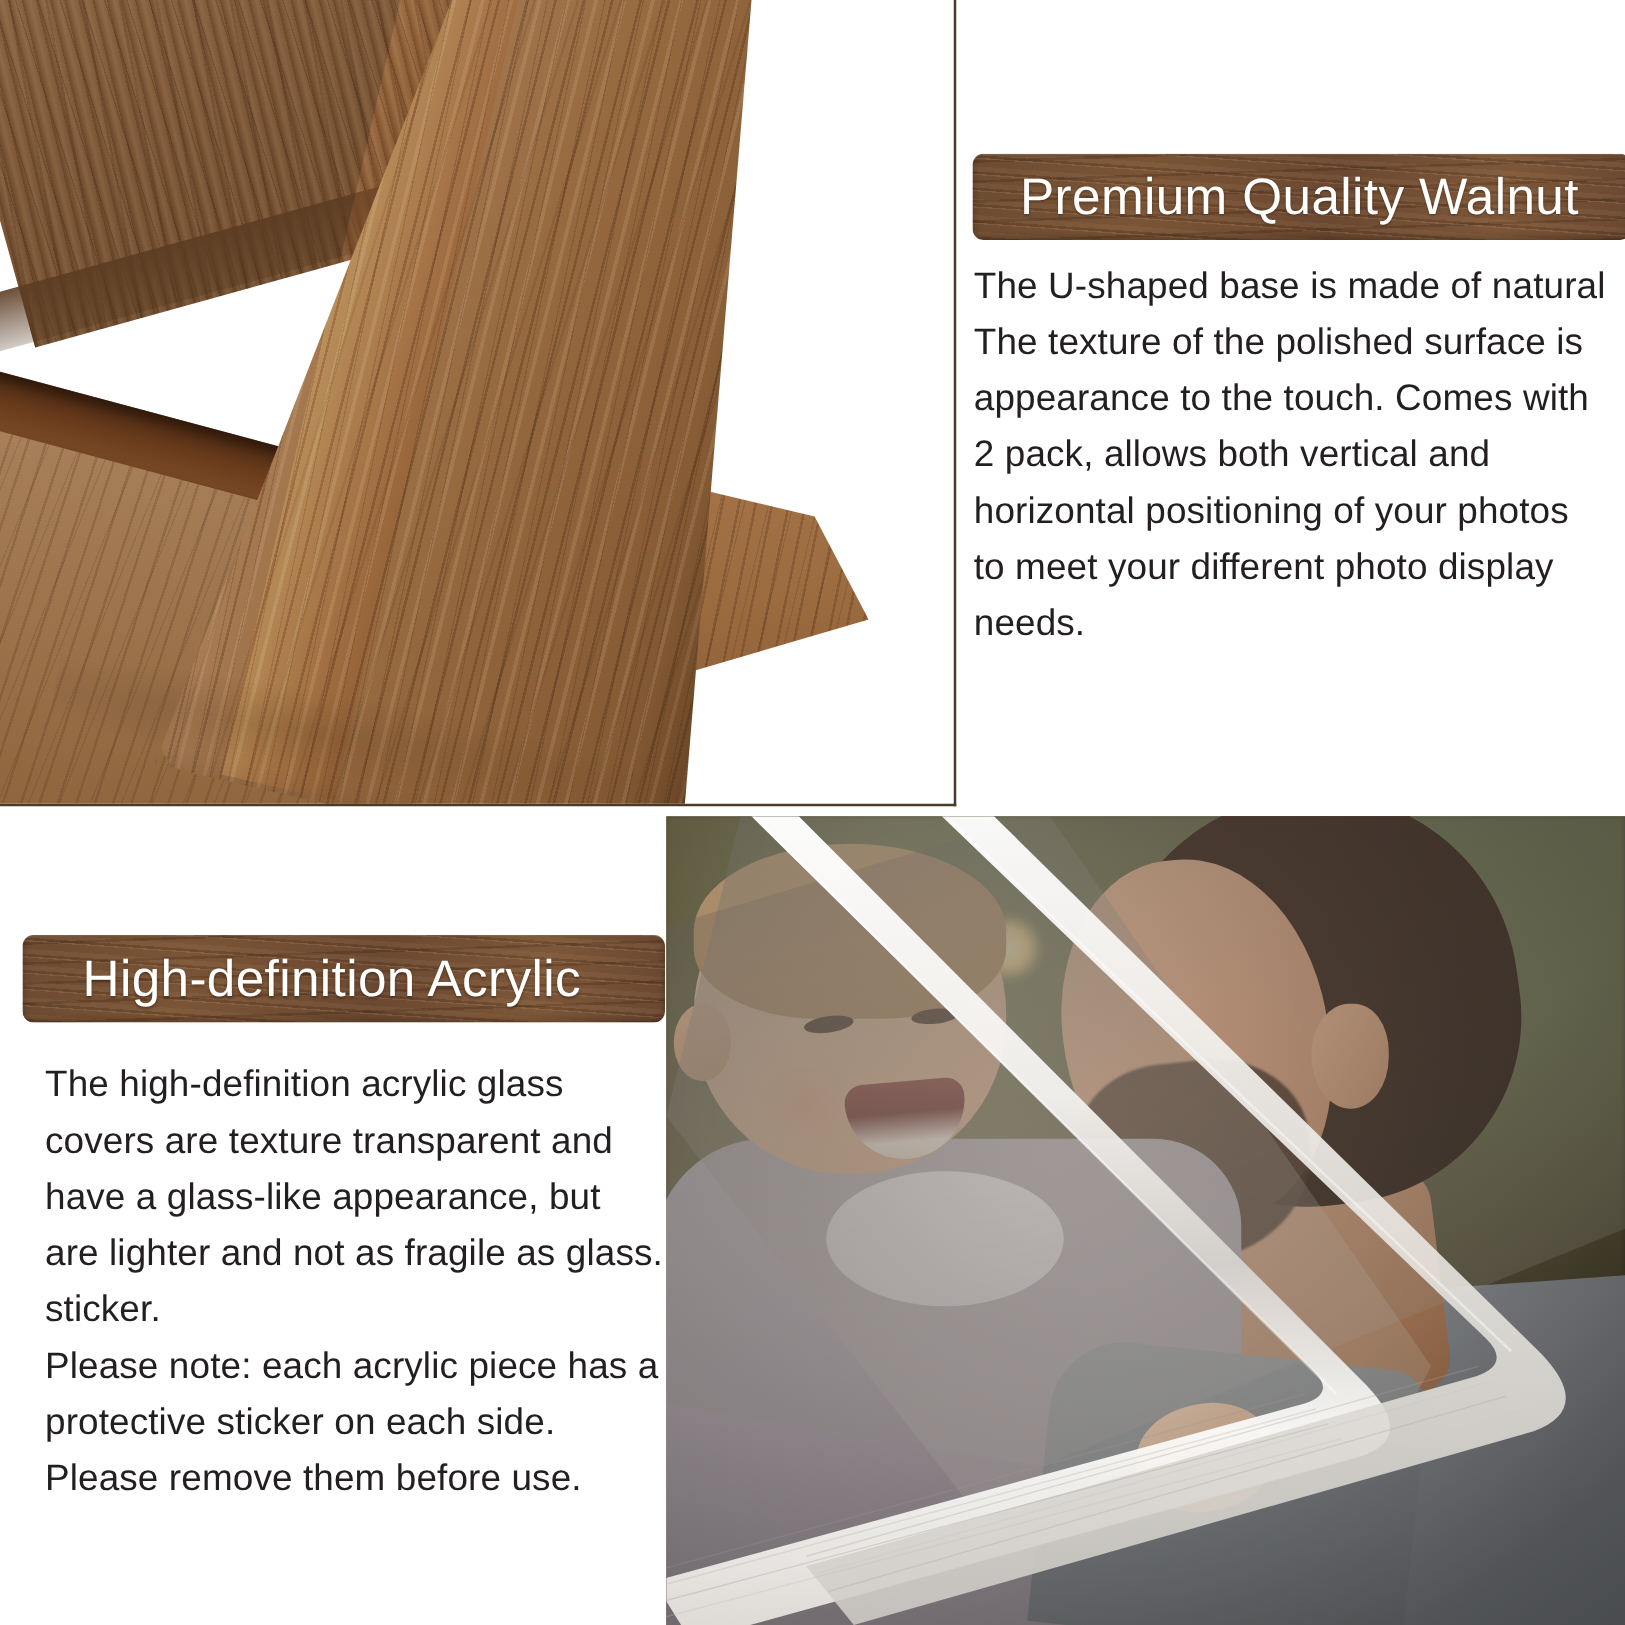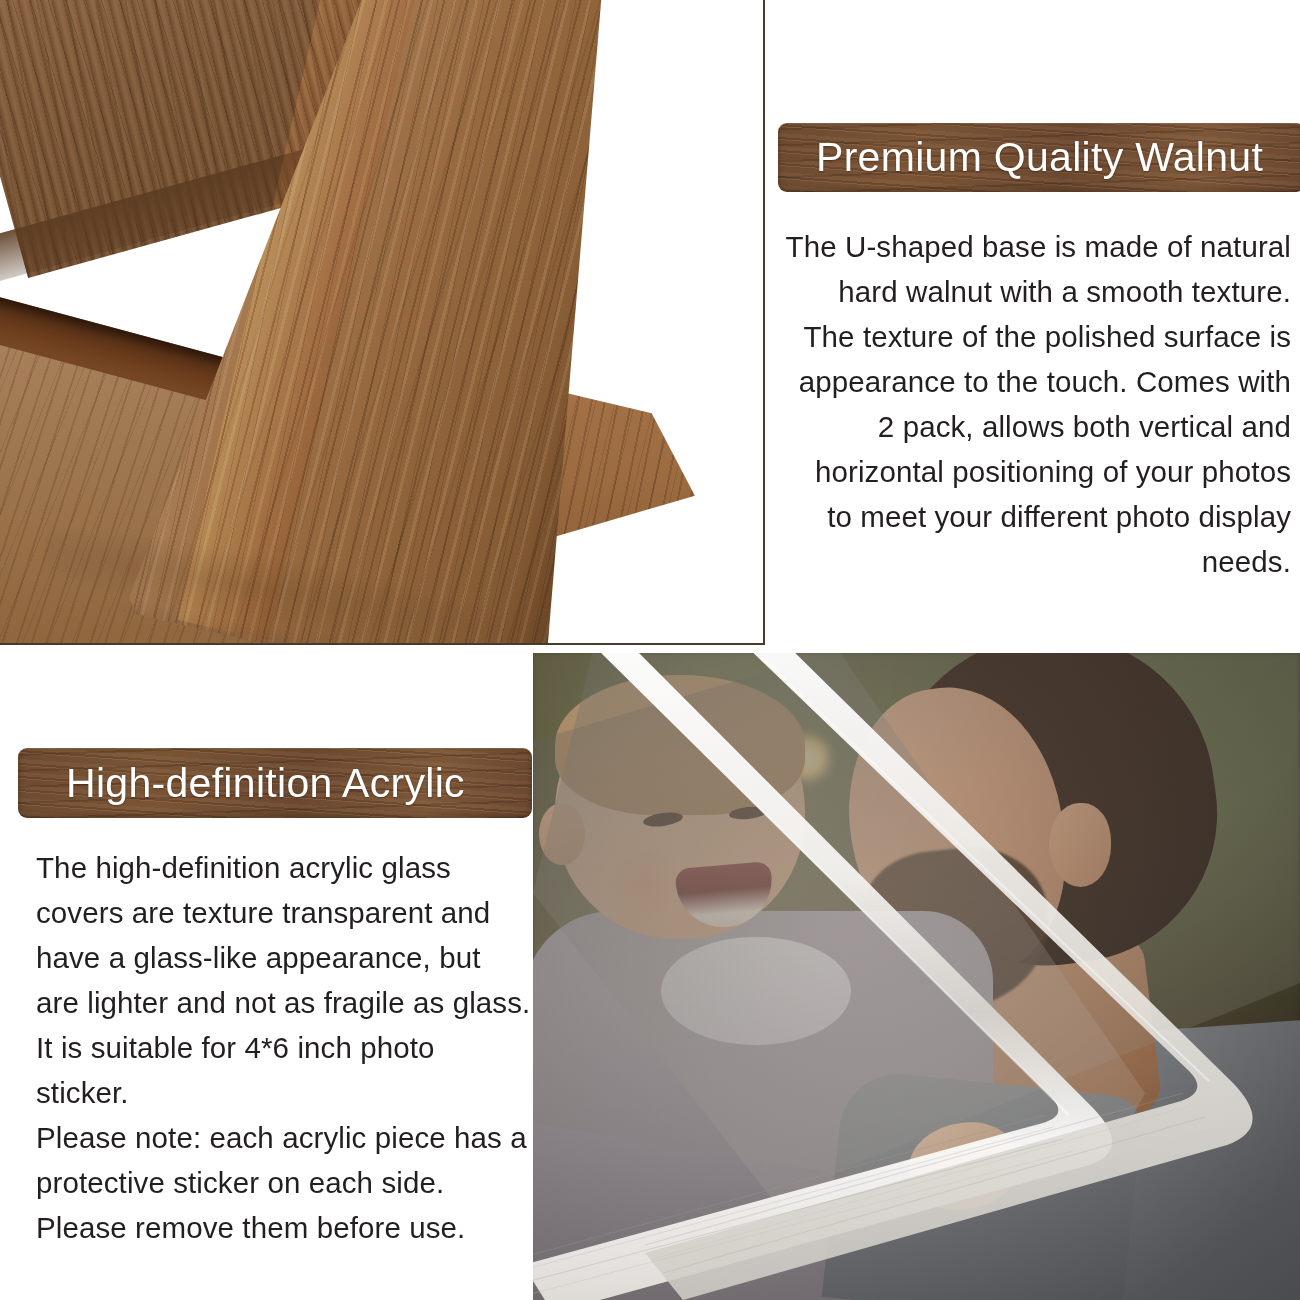--- a/index.html
+++ b/index.html
@@ -136,21 +136,21 @@
   #banner-walnut .banner-label{font-size:41px;padding-left:18px;}
   #banner-acrylic{left:18px;top:748px;width:494px;height:70px;}
   #banner-acrylic .banner-label{font-size:41px;padding-left:28px;}
 
   
   .body-copy{
     position:absolute;color:#231f20;
     font-size:29.5px;line-height:45px;font-weight:400;
     letter-spacing:.1px;
   }
-  #copy-walnut{left:779px;top:224px;width:512px;text-align:right;}
+  #copy-walnut{left:779px;top:206px;width:512px;}
   #copy-acrylic{left:36px;top:845px;width:500px;}
   .body-copy p{margin:0;}
 
   
   .photo-family{
     position:absolute;left:533px;top:653px;width:767px;height:647px;
     overflow:hidden;
     background:linear-gradient(150deg,#5d5a42 0%,#46432f 40%,#2e2b1e 100%);
   }
   
@@ -285,39 +285,37 @@
       <div class="wedge-shadow"></div>
     </div>
   </div>
 
   <div class="banner" id="banner-walnut">
     <span class="banner-label nosel">Premium Quality Walnut</span>
   </div>
 
   <div class="body-copy" id="copy-walnut">
     <p>The U-shaped base is made of natural</p>
-    <p>hard walnut with a smooth texture.</p>
     <p>The texture of the polished surface is</p>
     <p>appearance to the touch. Comes with</p>
     <p>2 pack, allows both vertical and</p>
     <p>horizontal positioning of your photos</p>
     <p>to meet your different photo display</p>
     <p>needs.</p>
   </div>
 
   <div class="banner" id="banner-acrylic">
     <span class="banner-label nosel">High-definition Acrylic</span>
   </div>
 
   <div class="body-copy" id="copy-acrylic">
     <p>The high-definition acrylic glass</p>
     <p>covers are texture transparent and</p>
     <p>have a glass-like appearance, but</p>
     <p>are lighter and not as fragile as glass.</p>
-    <p>It is suitable for 4*6 inch photo</p>
     <p>sticker.</p>
     <p>Please note: each acrylic piece has a</p>
     <p>protective sticker on each side.</p>
     <p>Please remove them before use.</p>
   </div>
 
   <div class="photo-family">
     <div class="fam-bg"></div>
     <div class="bokeh"></div>
 

